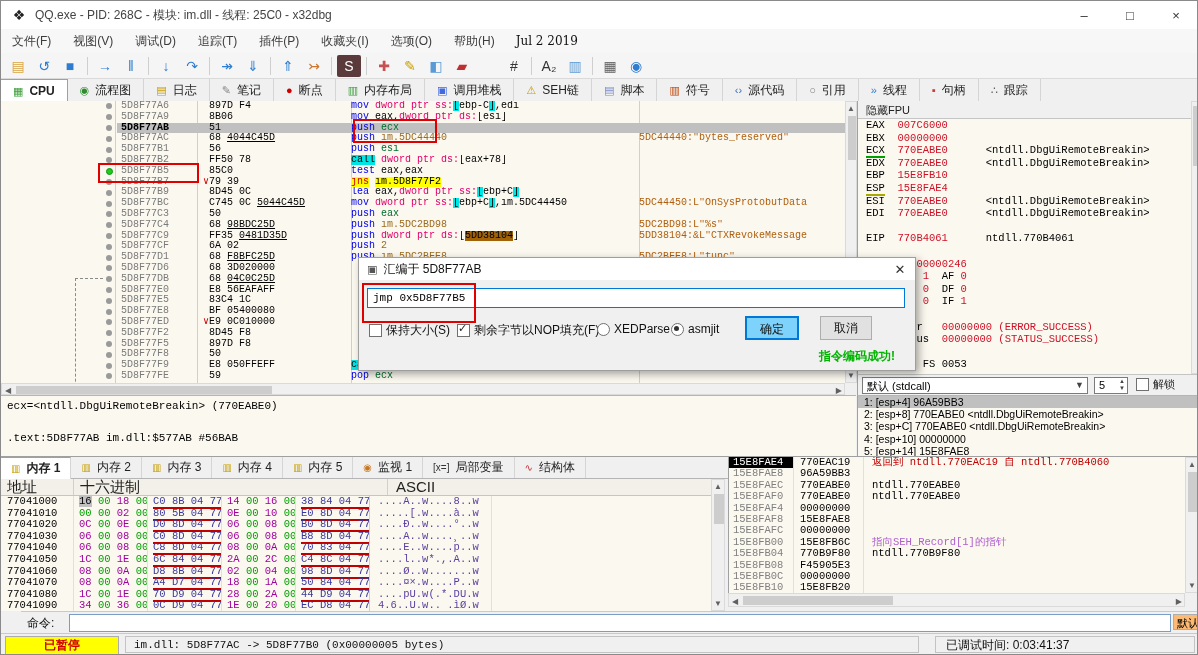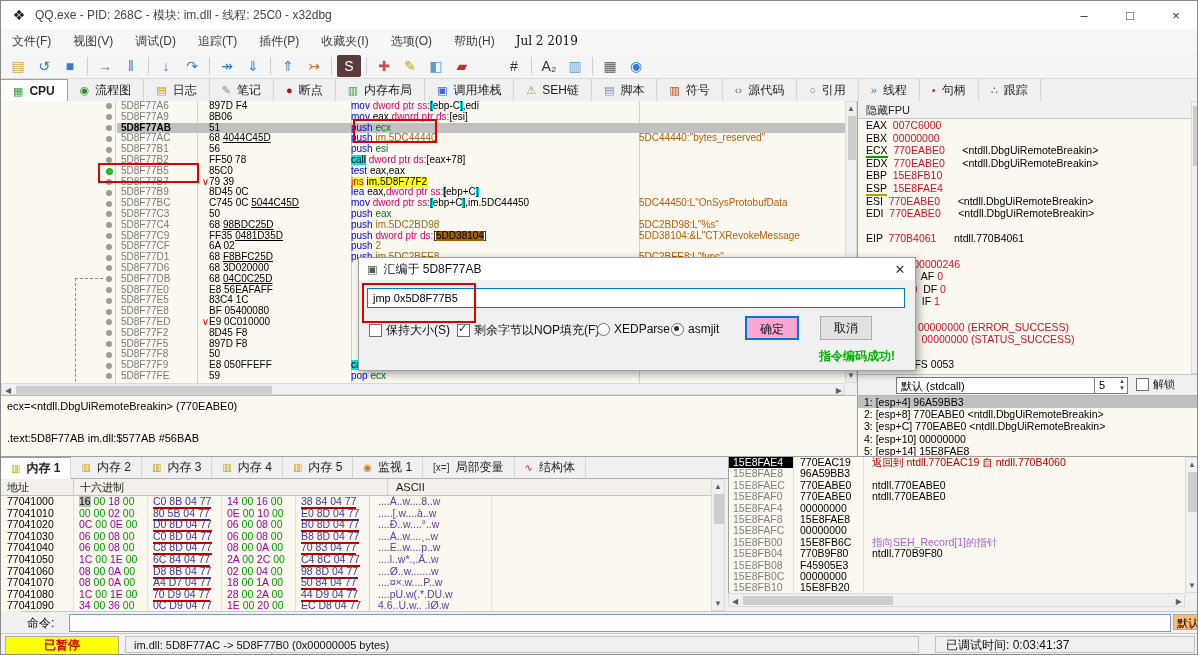--- a/index.html
+++ b/index.html
@@ -1,18 +1,18 @@
 <!DOCTYPE html>
 <html><head>
 <meta charset="utf-8">
 <style>
   html,body{margin:0;padding:0;background:#808080;}
   #app{position:relative;width:1198px;height:655px;background:#F0F0F0;border:1px solid #8A8A8A;
        font-family:"Liberation Sans","DejaVu Sans",sans-serif;overflow:hidden;box-sizing:border-box;}
-  .mono{font-family:Liberation Sans, sans-serif;}
+  .mono{font-family:Liberation Mono, monospace;}
   
   #titlebar{position:absolute;left:0;top:0;width:1198px;height:28px;background:#FFFFFF;display:flex;align-items:center;border-bottom:1px solid #E3E3E3;}
   #appicon{width:16px;height:16px;margin:0 8px 0 10px;color:#222;font-size:14px;line-height:16px;text-align:center;}
   #wtitle{font-size:12px;color:#444;}
   #wctrls{margin-left:auto;display:flex;height:28px;}
   .wbtn{width:46px;height:28px;display:flex;align-items:center;justify-content:center;font-size:13px;color:#333;}
   #menubar{position:absolute;left:0;top:28px;width:1198px;height:24px;background:#F7F7F7;display:flex;align-items:center;border-bottom:1px solid #E6E6E6;}
   .menu-item{padding:0 11px;font-size:12px;color:#3C3C3C;line-height:24px;}
   #menudate{padding:0 10px;font-size:12px;color:#111;font-family:"DejaVu Serif",serif;}
   #toolbar{position:absolute;left:0;top:52px;width:1198px;height:26px;background:#F5F5F5;display:flex;align-items:center;border-bottom:1px solid #DADADA;padding-left:4px;box-sizing:border-box;}
@@ -53,36 +53,36 @@
   #infopane{position:absolute;left:0;top:394px;width:855px;height:61px;background:#FBF8EF;border-top:1px solid #B5B5B5;box-sizing:border-box;}
   #infoline1{position:absolute;left:6px;top:4px;font-size:11px;color:#000;}
   #infoline2{position:absolute;left:6px;top:36px;font-size:11px;color:#000;}
   
   #regs{position:absolute;left:856px;top:100px;width:342px;height:273px;background:#FBF8EF;border-left:1px solid #A0A0A0;box-sizing:border-box;overflow:hidden;}
   #regshdr{height:18px;background:#F0F0F0;border-bottom:1px solid #C5C5C5;font-size:11px;color:#222;padding:2px 0 0 8px;box-sizing:border-box;}
   .regline{white-space:pre;font-size:10.5px;line-height:12.6px;padding-left:8px;}
   .rn{color:#000;} .rv{color:#CE1126;} .rv2{color:#000;} .rnt{color:#000;}
   .rng{color:#000;border-bottom:2px solid #00A000;} .rno{color:#000;border-bottom:2px solid #A8A800;}
   #convrow{position:absolute;left:856px;top:373px;width:342px;height:21px;background:#F0F0F0;border-left:1px solid #A0A0A0;border-top:1px solid #C5C5C5;box-sizing:border-box;}
-  #convsel{position:absolute;left:4px;top:2px;width:226px;height:17px;background:#FFF;border:1px solid #7A7A7A;font-size:11px;padding:1px 4px;box-sizing:border-box;margin-left:34px;}
+  #convsel{position:absolute;left:4px;top:2px;width:226px;height:17px;background:#FFF;border:1px solid #7A7A7A;font-size:11px;padding:1px 4px;box-sizing:border-box;}
   #convsel .dd{position:absolute;right:3px;top:2px;font-size:9px;color:#444;}
   #convspin{position:absolute;left:236px;top:2px;width:34px;height:17px;background:#FFF;border:1px solid #7A7A7A;font-size:11px;padding:1px 4px;box-sizing:border-box;}
   #convspin .ud{position:absolute;right:2px;top:0;font-size:6px;color:#444;line-height:7px;}
   #convunlock{position:absolute;left:278px;top:2px;font-size:11px;color:#222;display:flex;align-items:center;}
   .cbx{width:11px;height:11px;border:1px solid #707070;background:#FFF;display:inline-block;margin-right:4px;}
   #args{position:absolute;left:856px;top:394px;width:342px;height:61px;background:#FBF8EF;border-left:1px solid #A0A0A0;border-top:1px solid #B5B5B5;box-sizing:border-box;overflow:hidden;}
   .argline{white-space:pre;font-size:10.5px;line-height:12.2px;padding-left:6px;color:#000;}
   .argline.sel{background:#C0C0C0;}
   
   #hline2{position:absolute;left:0;top:455px;width:1198px;height:0;border-top:1px solid #A0A0A0;}
   #bottomtabs{position:absolute;left:0;top:456px;width:727px;height:22px;background:#F0F0F0;display:flex;border-bottom:1px solid #B5B5B5;box-sizing:border-box;}
   .btab{display:flex;align-items:center;padding:0 10px;font-size:12px;color:#222;border-right:1px solid #D5D5D5;height:21px;}
   .btab.active{background:#FFFFFF;border-top:1px solid #A0A0A0;font-weight:bold;}
   #dump{position:absolute;left:0;top:478px;width:710px;height:132px;background:#FBF8EF;overflow:hidden;}
-  #dumphdr{display:flex;height:16px;background:#F2F0E8;border-bottom:1px solid #C9C5B8;font-size:11px;color:#222;line-height:16px;}
+  #dumphdr{display:flex;height:16px;background:#F2F0E8;border-bottom:1px solid #C9C5B8;font-size:15px;color:#222;line-height:16px;}
   .dh-addr{width:72px;padding-left:6px;box-sizing:border-box;}
   .dh-hex{width:314px;border-left:1px solid #D4D0C4;padding-left:6px;box-sizing:border-box;}
   .dh-ascii{border-left:1px solid #D4D0C4;padding-left:8px;flex:1;}
   .dmrow{display:flex;height:11.6px;line-height:11.6px;font-size:10.5px;white-space:pre;}
   .dc-addr{width:72px;flex:none;color:#000;padding-left:6px;box-sizing:border-box;}
   .dc-g{width:74px;flex:none;border-left:1px solid #E4E0D4;padding-left:5px;box-sizing:border-box;}
   .dc-ascii{width:122px;flex:none;border-left:1px solid #D4D0C4;padding-left:8px;box-sizing:border-box;color:#5A3EA0;overflow:hidden;}
   .dc-end{flex:1;border-left:1px solid #E4E0D4;}
   .by-z{color:#00A000;} .by-n{color:#A000A0;}
   .by-sel{background:#C0C0C0;color:#000;}
@@ -109,21 +109,21 @@
   #dlgtitle{height:22px;background:#FFFFFF;display:flex;align-items:center;font-size:12px;color:#111;}
   #dlgicon{margin:0 6px 0 8px;font-size:11px;color:#555;}
   #dlgclose{margin-left:auto;width:30px;text-align:center;font-size:13px;color:#333;}
   #dlginput{position:absolute;left:8px;top:30px;width:538px;height:20px;background:#FFF;border:1px solid #0078D7;box-sizing:border-box;font-size:11px;line-height:18px;padding-left:5px;color:#000;}
   .dlgopt{position:absolute;top:64px;font-size:12px;color:#111;display:flex;align-items:center;}
   .cbx.checked{position:relative;}
   .cbx.checked:after{content:"✓";position:absolute;left:0px;top:-3px;font-size:11px;color:#222;}
   .rdo{width:11px;height:11px;border:1px solid #707070;border-radius:50%;background:#FFF;display:inline-block;margin-right:4px;position:relative;}
   .rdo.on:after{content:"";position:absolute;left:2px;top:2px;width:5px;height:5px;border-radius:50%;background:#333;}
   .dlgbtn{position:absolute;top:58px;height:24px;background:#E1E1E1;border:1px solid #ADADAD;font-size:12px;color:#111;text-align:center;line-height:22px;box-sizing:border-box;}
-  #btnok{left:386px;width:54px;border:2px solid #0078D7;background:#f9a8d4;}
+  #btnok{left:386px;width:54px;border:2px solid #0078D7;background:#7dd3fc;}
   #btncancel{left:461px;width:52px;}
   #dlgsuccess{position:absolute;left:432px;top:90px;font-size:12px;font-weight:bold;color:#00B400;margin-left:28px;}
   
   .redbox{position:absolute;border:2px solid #E00000;z-index:70;pointer-events:none;}
   #rb-pushecx{left:352px;top:118px;width:80px;height:20px;}
   #rb-bpaddr{left:97px;top:162px;width:97px;height:16px;}
   #rb-input{left:361px;top:282px;width:110px;height:36px;}
 </style>
 </head>
 <body>

